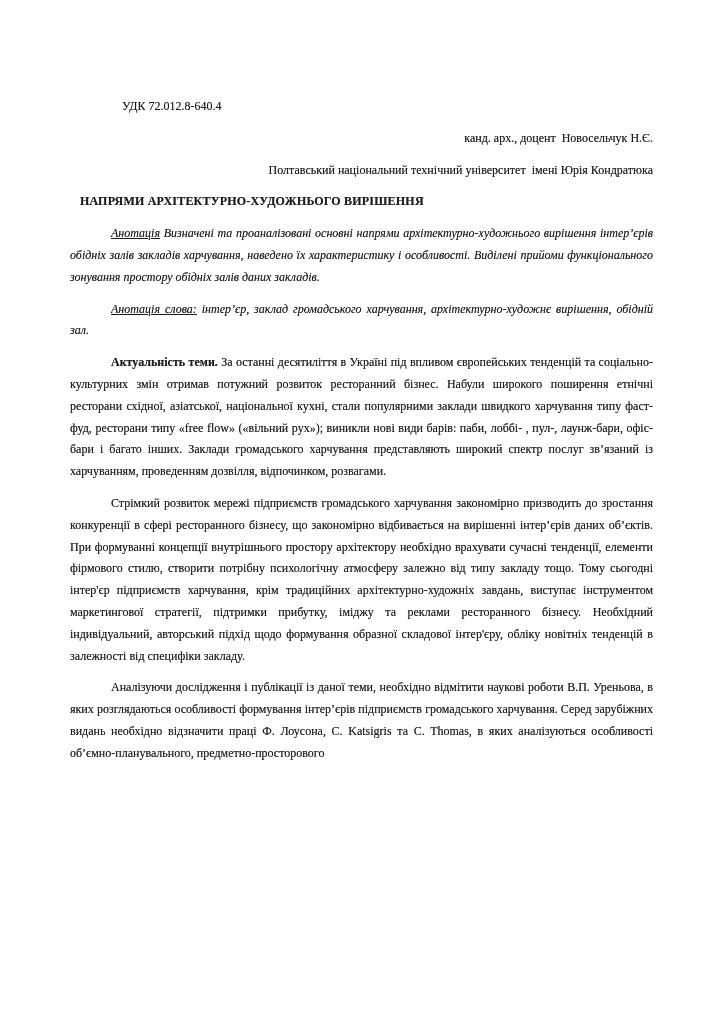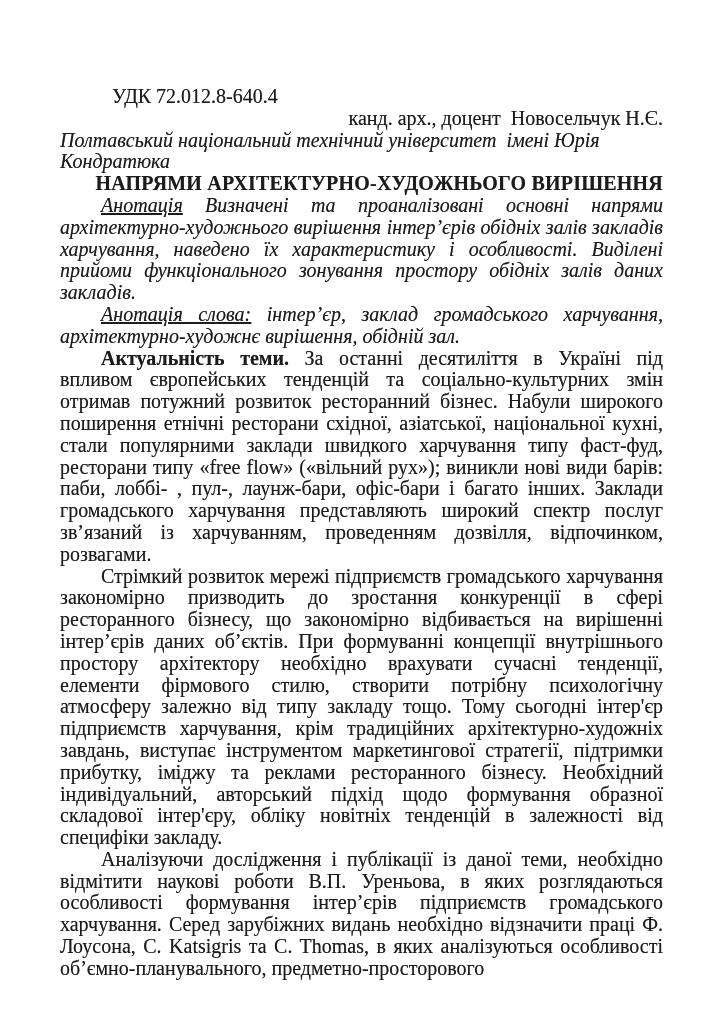--- a/index.html
+++ b/index.html
@@ -10,45 +10,44 @@
     position: relative;
     font-family: "Liberation Serif", "DejaVu Serif", serif;
     color: #1c1c1c;
   }
   .sheet {
     position: absolute;
     left: 60px; top: 86px;
     width: 603px;
   }
   .sheet div, .sheet p {
-    margin: 0;
-    font-size: 20px;
+    margin: 10px;
+    font-size: 12px;
     line-height: 21.8px;
     text-shadow: 0 0 0.45px rgba(20,20,20,0.55);
   }
   .udc {
     padding-left: 52px;
     white-space: pre-wrap;
   }
   .author {
     margin-top: 6px;
     text-align: right;
     font-weight: normal;
     white-space: pre-wrap;
   }
   .affiliation {
     margin-top: 3px;
-    text-align: left;
-    font-style: italic;
+    text-align: right;
     font-size: 15px;
     white-space: pre-wrap;
   }
   .title {
     margin-top: 17px;
-    text-align: right;
+    text-align: left;
     font-weight: bold;
     letter-spacing: 0.2px;
   }
   .para {
     text-align: justify;
     text-indent: 41px;
   }
   .abstract { margin-top: 23px; font-style: italic; }
   .keywords { margin-top: 22px; font-style: italic; }
   .lead-u { text-decoration: underline; }

